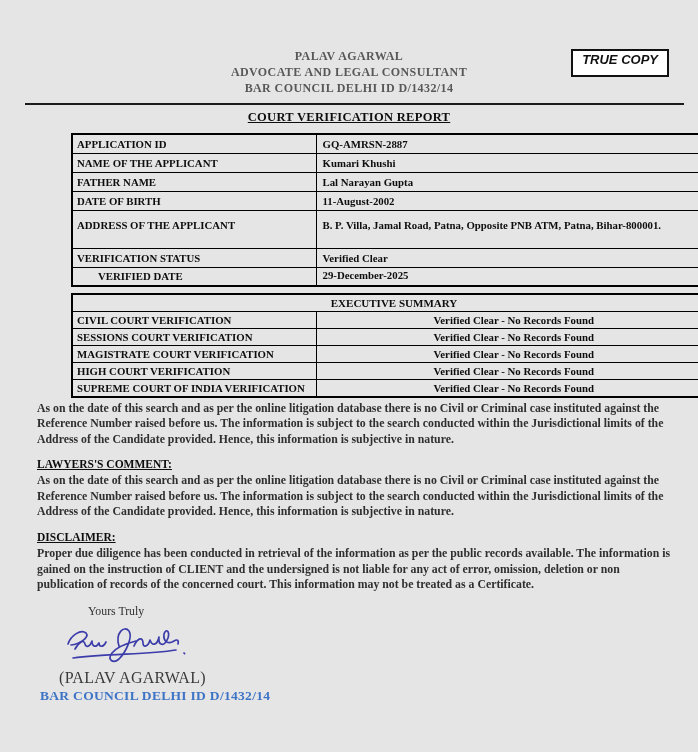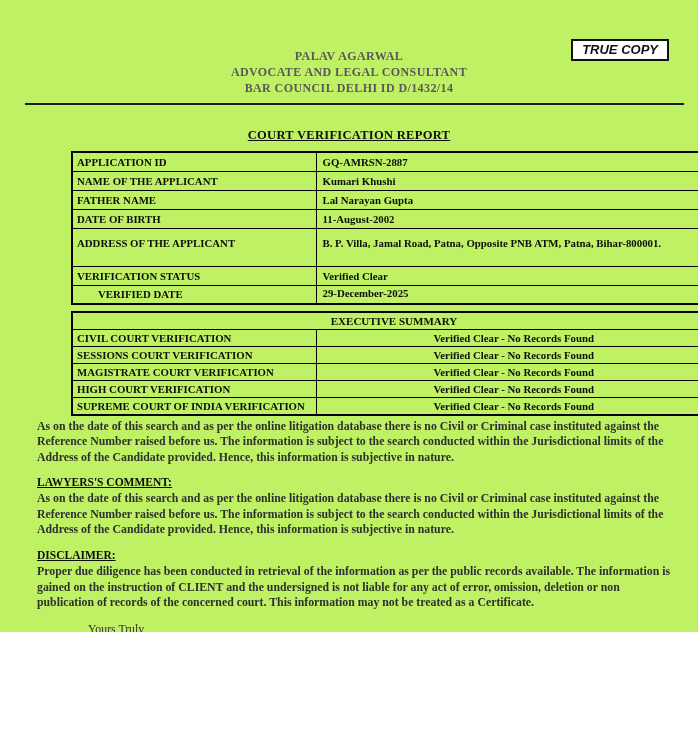--- a/index.html
+++ b/index.html
@@ -1,42 +1,42 @@
 <!DOCTYPE html>
 <html><head>
 <meta charset="utf-8">
 <style>
   * { margin:0; padding:0; box-sizing:border-box; }
   html,body { background:#ffffff; }
   .page {
     position:relative;
-    width:698px; height:632px;
-    background:#bef264;
+    width:698px; height:752px;
+    background:#e5e5e5;
     font-family:"Liberation Serif", serif;
     color:#111;
     overflow:hidden;
   }
   
   .letterhead { padding-top:48px; text-align:center; }
   .letterhead div {
     font-weight:bold; font-size:12px; line-height:16px;
     color:#58585b; letter-spacing:.4px;
   }
   .stamp {
-    position:absolute; top:39px; right:29px;
-    border:2px solid #111; padding:1px 9px 2px 9px;
+    position:absolute; top:49px; right:29px;
+    border:2px solid #111; padding:1px 9px 8px 9px;
     font-family:"Liberation Sans", sans-serif;
     font-weight:bold; font-style:italic; font-size:13px; color:#111;
     background:#fff;
   }
   .head-rule {
     margin:7px 14px 0 25px;
     border-top:2px solid #1c1c1c;
   }
-  .report-title { text-align:center; margin-top:20px; }
+  .report-title { text-align:center; margin-top:2px; }
   .report-title span {
     font-weight:bold; font-size:12.5px; letter-spacing:.3px;
     text-decoration:underline; color:#0d0d0d;
   }
   
   .tblwrap { margin:8px 15px 0 37px; }
   table { border-collapse:collapse; width:646px; table-layout:fixed; }
   table, td, th { border:1px solid #000;margin-left:34px; }
   table { border-width:2px; }
   td {

